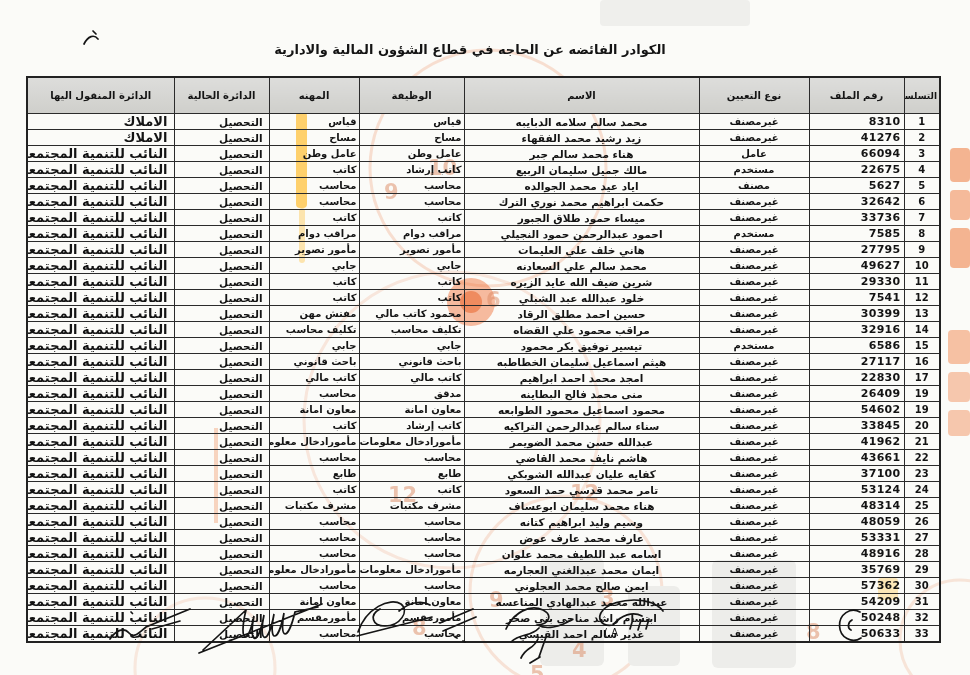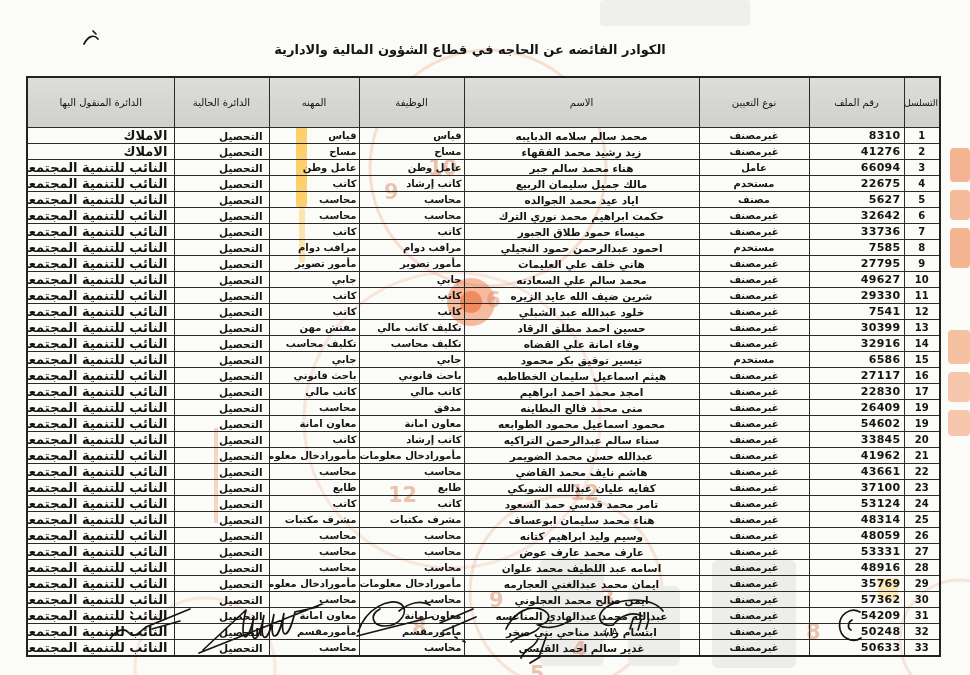--- a/index.html
+++ b/index.html
@@ -8,22 +8,22 @@
   .layer{position:absolute;left:0;top:0;width:970px;height:675px;pointer-events:none;}
   .wm-layer{z-index:0;}
   .sig-layer{z-index:3;}
   .wm-digit{position:absolute;color:#dd8a64;opacity:.5;font-weight:bold;font-size:21px;
             font-family:"DejaVu Sans",sans-serif;z-index:0;}
   .title{position:absolute;top:42px;left:0;width:940px;text-align:center;font-weight:bold;
          font-size:13px;color:#141414;z-index:2;}
   table.roster{position:absolute;top:76px;right:29px;width:913px;border-collapse:collapse;
          table-layout:fixed;direction:rtl;z-index:2;border:2px solid #222;}
   th,td{border:1px solid #2b2b2b;overflow:hidden;white-space:nowrap;color:#141414;}
-  th{background:linear-gradient(#dddddb,#cfcfcb);font-size:10px;font-weight:normal;height:19px;
-     padding:15px 2px;text-align:center;}
+  th{background:linear-gradient(#dddddb,#cfcfcb);font-size:10px;font-weight:bold;height:19px;
+     padding:8px 2px;text-align:center;}
   th.c-serial{font-size:9px;}
   td{height:13.9px;font-size:10.5px;padding:0 3px;font-weight:bold;background:transparent;}
   td.c-serial{text-align:center;font-size:10px;}
   td.c-file{text-align:right;font-size:11px;padding-left:23px;letter-spacing:.3px;}
   td.c-type{text-align:center;font-size:10px;margin-top:44px;}
   td.c-name{text-align:center;font-size:10.5px;}
   td.c-job,td.c-prof{text-align:right;font-size:10px;padding-right:2px;}
   td.c-cur{text-align:right;font-size:10.5px;padding-right:6px;}
   td.c-to{text-align:right;font-size:13px;padding-right:6px;}
   col.c-serial{width:36px;}  col.c-file{width:95px;}  col.c-type{width:110px;}
@@ -218,30 +218,30 @@
           <td class="c-job">كاتب</td>
           <td class="c-prof">كاتب</td>
           <td class="c-cur">التحصيل</td>
           <td class="c-to">النائب للتنمية المجتمعيه</td>
         </tr>
         <tr>
           <td class="c-serial">13</td>
           <td class="c-file">30399</td>
           <td class="c-type">غيرمصنف</td>
           <td class="c-name">حسين احمد مطلق الرقاد</td>
-          <td class="c-job">تكليف كاتب مالي</td>
+          <td class="c-job">محمود كاتب مالي</td>
           <td class="c-prof">مفتش مهن</td>
           <td class="c-cur">التحصيل</td>
           <td class="c-to">النائب للتنمية المجتمعيه</td>
         </tr>
         <tr>
           <td class="c-serial">14</td>
           <td class="c-file">32916</td>
           <td class="c-type">غيرمصنف</td>
-          <td class="c-name">وفاء امانة علي القضاه</td>
+          <td class="c-name">مراقب محمود علي القضاه</td>
           <td class="c-job">تكليف محاسب</td>
           <td class="c-prof">تكليف محاسب</td>
           <td class="c-cur">التحصيل</td>
           <td class="c-to">النائب للتنمية المجتمعيه</td>
         </tr>
         <tr>
           <td class="c-serial">15</td>
           <td class="c-file">6586</td>
           <td class="c-type">مستخدم</td>
           <td class="c-name">تيسير توفيق بكر محمود</td>

